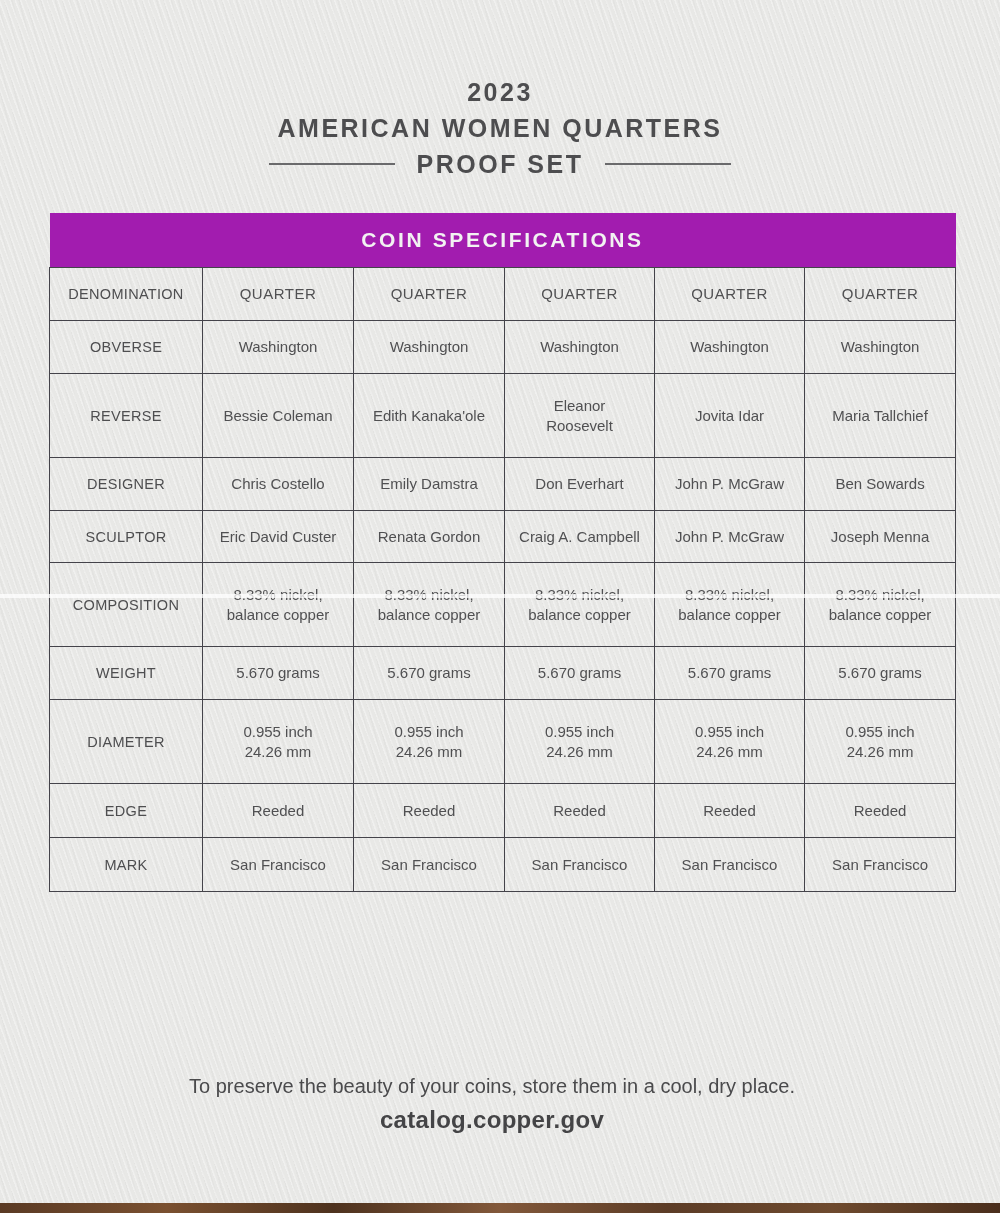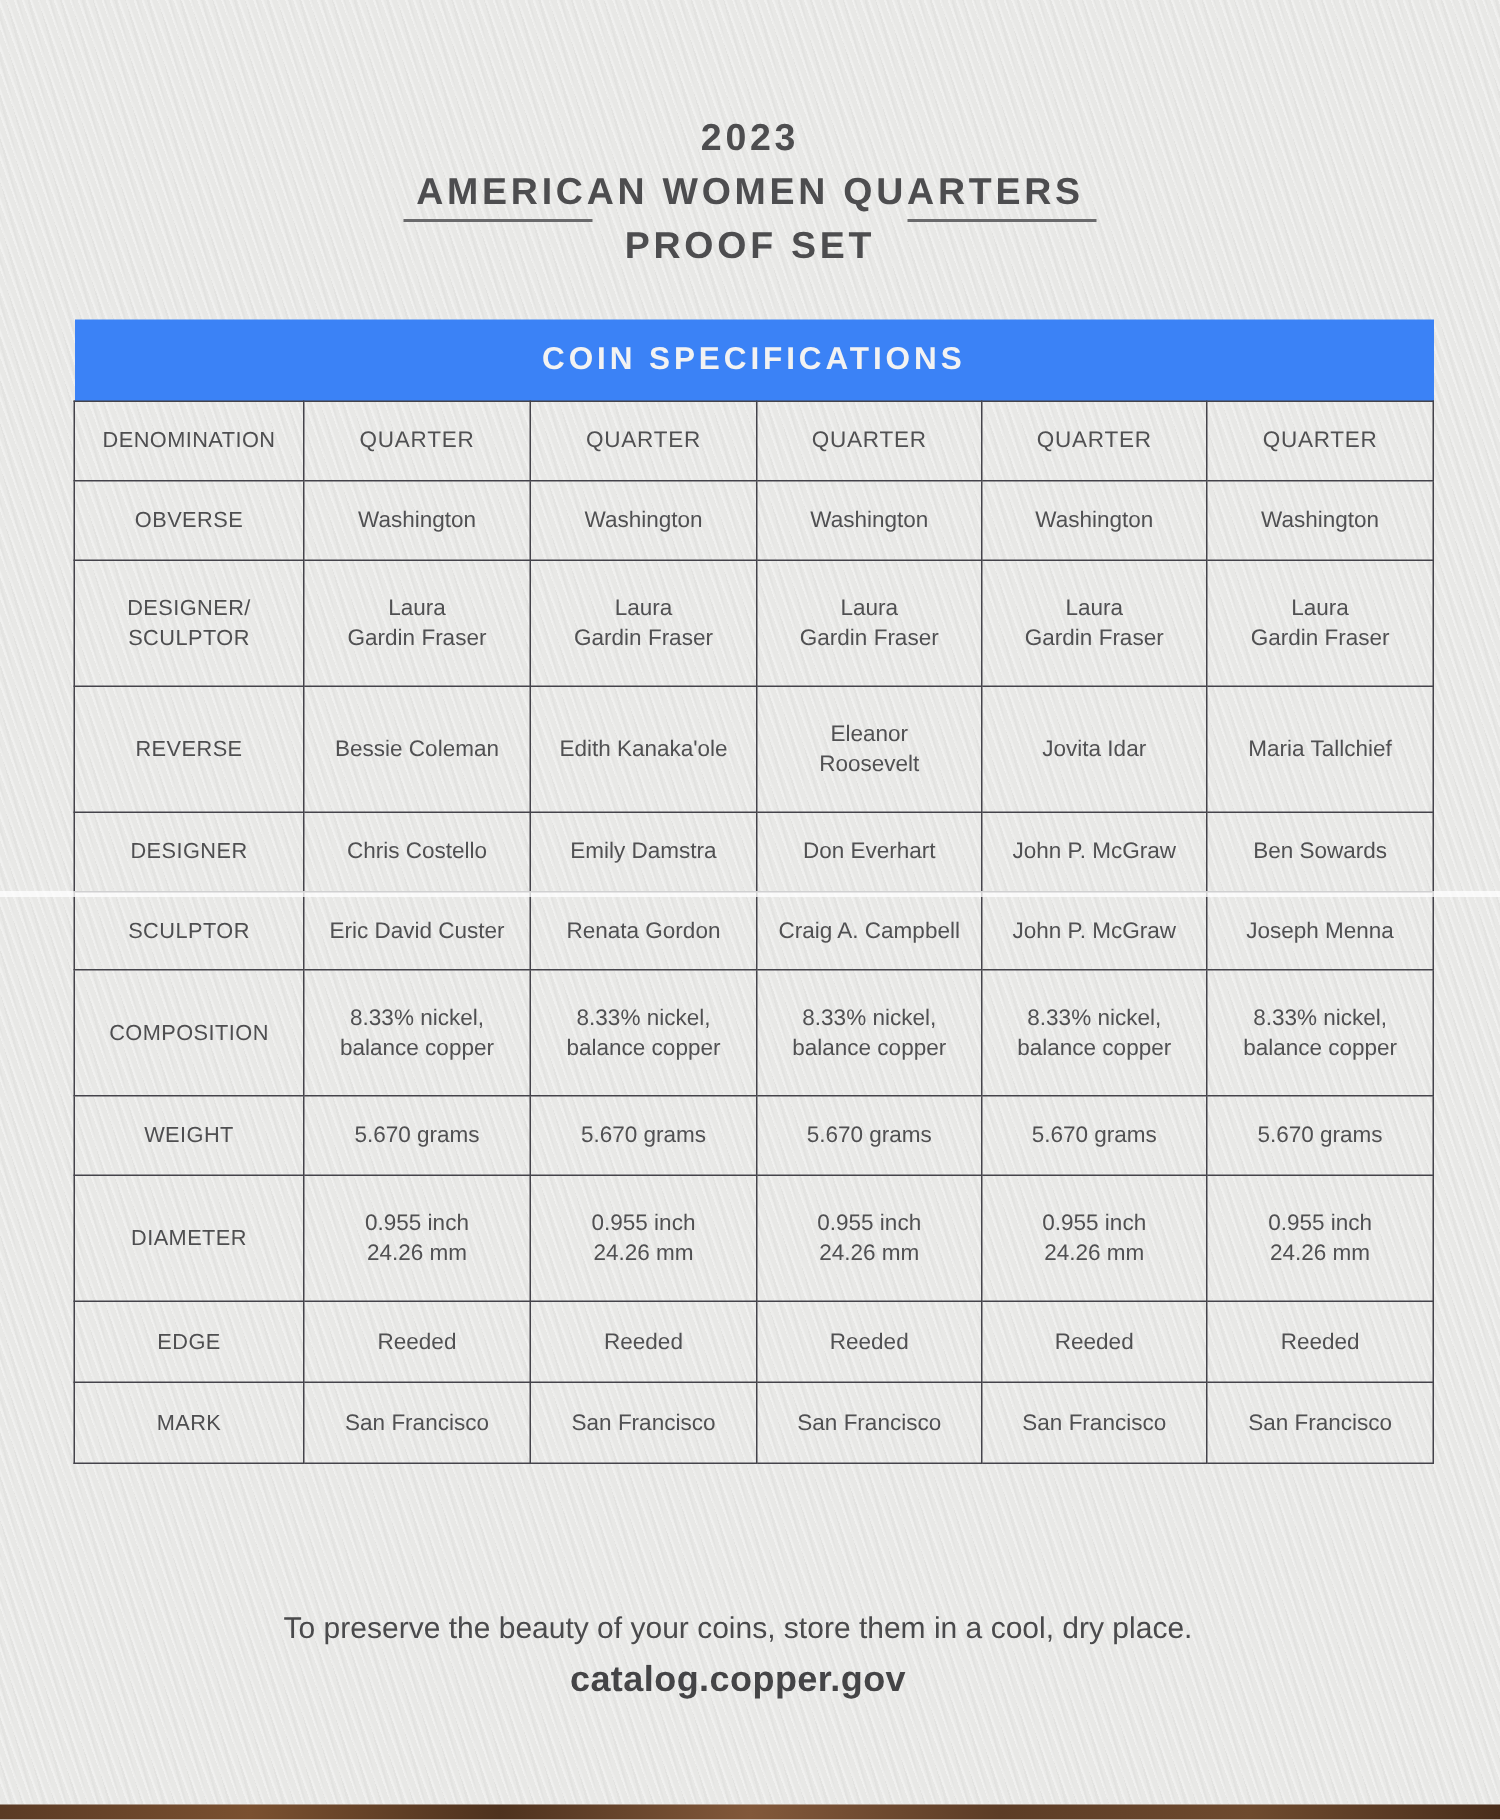--- a/index.html
+++ b/index.html
@@ -17,29 +17,29 @@
       #e8e8e6;
   }
   .wood {
     position:absolute; left:0; top:1203px; width:1000px; height:10px;
     background:linear-gradient(90deg,#5a3a24,#7a5030,#4e321e,#82583a,#5c3c26,#6e4a2e,#4a2e1c);
   }
   .title-block { position:absolute; left:0; top:74px; width:1000px; text-align:center; }
   .t-year, .t-main, .t-sub {
     font-weight:bold; color:#4d4d4f; letter-spacing:2.5px; font-size:25px; line-height:36px;
   }
-  .t-sub-row { display:flex; align-items:flex-start; justify-content:center; gap:22px; }
+  .t-sub-row { display:flex; align-items:center; justify-content:center; gap:22px; }
   .rule { width:126px; height:2px; background:#6a6a6c; }
 
   .spec-table {
     position:absolute; left:49px; top:213px; width:906px;
     border-collapse:collapse; table-layout:fixed;
   }
   .spec-table th.band {
-    background:#3b82f6; color:#f2f2f2; height:54px; padding:0;
+    background:#a21caf; color:#f2f2f2; height:54px; padding:0;
     font-size:21px; letter-spacing:2.6px; font-weight:bold; text-align:center;
   }
   .spec-table td {
     border:1.5px solid #44434a; text-align:center; vertical-align:middle;
     font-size:15px; line-height:20px; color:#505052; padding:0 2px;
   }
   .spec-table td.label { font-size:14.5px; letter-spacing:0.3px; color:#4e4e50; }
   .spec-table td.val-upper { letter-spacing:0.5px; }
   .fold { position:absolute; left:0; top:594px; width:1000px; height:4px; background:rgba(255,255,255,0.75); }
 
@@ -86,28 +86,20 @@
         <td class="val-upper">QUARTER</td>
         <td class="val-upper">QUARTER</td>
       </tr>
       <tr style="height: 53px;">
         <td class="label">OBVERSE</td>
         <td>Washington</td>
         <td>Washington</td>
         <td>Washington</td>
         <td>Washington</td>
         <td>Washington</td>
-      </tr>
-      <tr style="height: 84px;">
-        <td class="label">DESIGNER/<br>SCULPTOR</td>
-        <td>Laura<br>Gardin Fraser</td>
-        <td>Laura<br>Gardin Fraser</td>
-        <td>Laura<br>Gardin Fraser</td>
-        <td>Laura<br>Gardin Fraser</td>
-        <td>Laura<br>Gardin Fraser</td>
       </tr>
       <tr style="height: 84px;">
         <td class="label">REVERSE</td>
         <td>Bessie Coleman</td>
         <td>Edith Kanaka'ole</td>
         <td>Eleanor<br>Roosevelt</td>
         <td>Jovita Idar</td>
         <td>Maria Tallchief</td>
       </tr>
       <tr style="height: 53px;">

